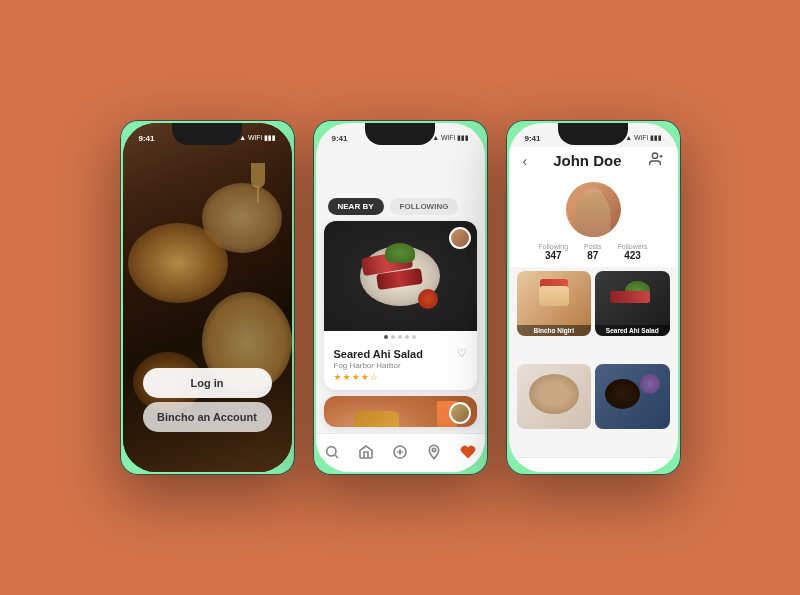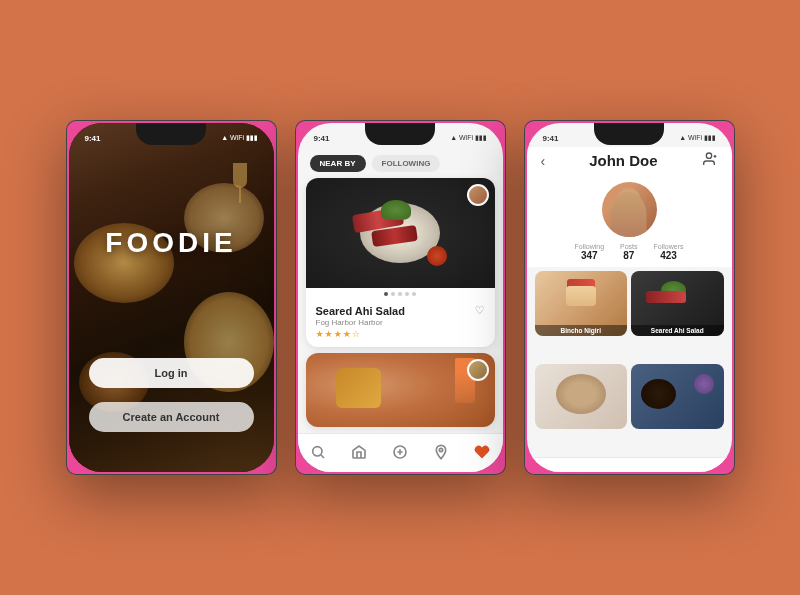--- a/index.html
+++ b/index.html
@@ -17,24 +17,24 @@
     .phones-container {
       display: flex;
       align-items: center;
       justify-content: center;
       gap: 18px;
       padding: 20px;
     }
 
     
     .phone {
-      width: 211px;
+      width: 175px;
       height: 355px;
-      background: #ec4899;
-      border-radius: 10px;
+      background: #86efac;
+      border-radius: 18px;
       padding: 3px;
       box-shadow: 0 20px 60px rgba(0,0,0,0.4), inset 0 0 0 1px #444;
       position: relative;
     }
 
     .phone-inner {
       width: 100%;
       height: 100%;
       background: #fff;
       border-radius: 33px;
@@ -199,21 +199,21 @@
       letter-spacing: 4px;
       text-shadow: 0 2px 8px rgba(0,0,0,0.5);
     }
 
     .phone1-buttons {
       margin-top: auto;
       margin-bottom: 40px;
       padding: 0 20px;
       display: flex;
       flex-direction: column;
-      gap: 14px;
+      gap: 4px;
     }
 
     .btn-login {
       background: rgba(255,255,255,0.92);
       color: #333;
       border: none;
       border-radius: 22px;
       padding: 9px;
       font-size: 11px;
       font-weight: 600;
@@ -244,20 +244,21 @@
       padding: 8px 12px 6px;
       flex-shrink: 0;
     }
 
     .tab-pill {
       border-radius: 20px;
       padding: 4px 10px;
       font-size: 8px;
       font-weight: 600;
       cursor: pointer;
+      margin-top: 43px;
     }
 
     .tab-active {
       background: #333;
       color: #fff;
     }
 
     .tab-inactive {
       background: #e8e8e8;
       color: #666;
@@ -710,24 +711,23 @@
         <div class="food-blob2"></div>
         <div class="food-blob3"></div>
         <div class="food-blob4"></div>
         <div class="wine-glass"></div>
       </div>
       <div class="phone1-content">
         <div class="status-bar">
           <span class="status-time">9:41</span>
           <span class="status-icons">▲ WiFi ▮▮▮</span>
         </div>
-        <div class="phone1-logo">FOODIE</div>
         <div class="phone1-buttons">
           <button class="btn-login">Log in</button>
-          <button class="btn-create">Create an Account</button>
+          <button class="btn-create">Bincho an Account</button>
         </div>
       </div>
     </div>
   </div>
 
   <div class="phone phone2">
     <div class="phone-inner">
       <div class="notch"></div>
       <div class="status-bar">
         <span class="status-time">9:41</span>

